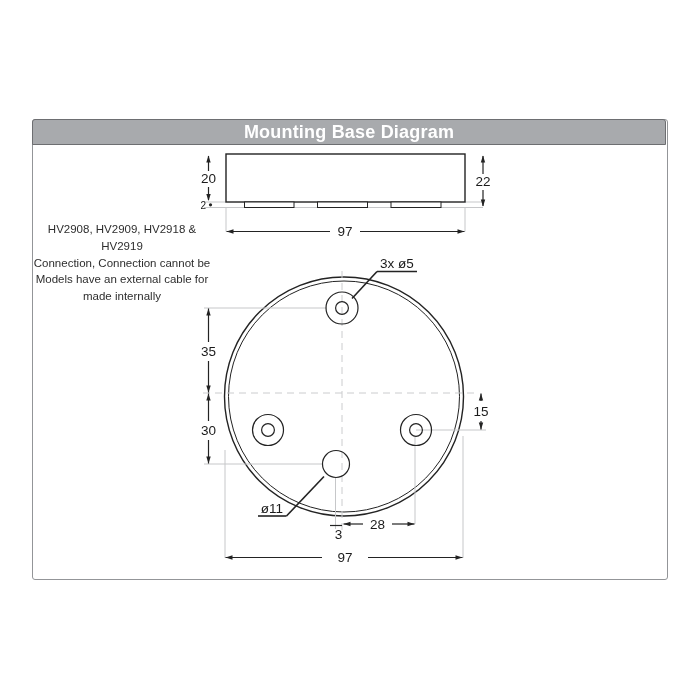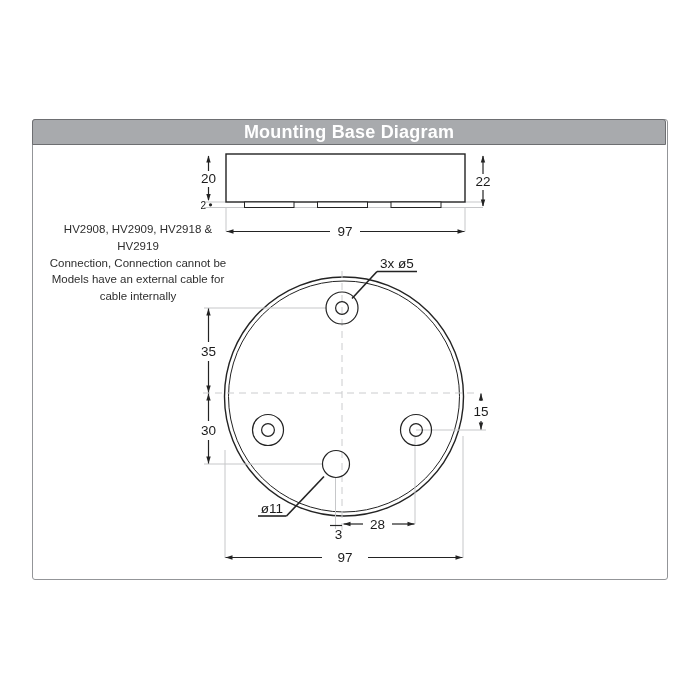--- a/index.html
+++ b/index.html
@@ -4,42 +4,42 @@
 <style>
   html,body{margin:0;padding:0;background:#ffffff;}
   .stage{position:relative;width:700px;height:580px;background:#ffffff;
          font-family:"Liberation Sans","DejaVu Sans",sans-serif;overflow:hidden;}
   .frame{position:absolute;left:32px;top:119px;width:634px;height:459px;
          border:1.5px solid #939598;border-radius:3px;background:#ffffff;}
   .header-bar{position:absolute;left:32px;top:119px;width:634px;height:26px;
          background:#a8aaad;border:1.5px solid #6d6e71;border-radius:3px 3px 0 0;
          box-sizing:border-box;display:flex;align-items:center;justify-content:center;}
   .header-bar span{color:#ffffff;font-weight:bold;font-size:18px;letter-spacing:.2px;}
-  .note{position:absolute;left:44px;top:221px;width:188px;text-align:center;
+  .note{position:absolute;left:28px;top:221px;width:188px;text-align:center;
         font-size:11.5px;line-height:16.8px;color:#2e2e2e;}
   svg{position:absolute;left:0;top:0;}
   text{font-family:"Liberation Sans","DejaVu Sans",sans-serif;font-size:13.5px;fill:#1b1b1b;}
   text.small{font-size:10px;}
 </style>
 </head>
 <body>
 
 <div class="stage">
 
   <div class="frame"></div>
 
   <div class="header-bar">
     <span>Mounting Base Diagram</span>
   </div>
 
   <div class="note">
     <div>HV2908, HV2909, HV2918 &amp; HV2919</div>
     <div>Connection, Connection cannot be</div>
     <div>Models have an external cable for</div>
-    <div>cable internally</div>
+    <div>made internally</div>
   </div>
 
   <svg width="700" height="700" viewBox="0 0 700 700">
 
     <g>
 
       <g stroke="#c6c7c9" stroke-width="1">
         <line x1="204" y1="202" x2="226" y2="202"></line>
         <line x1="465" y1="202" x2="483" y2="202"></line>
         <line x1="204" y1="207.5" x2="483" y2="207.5"></line>

